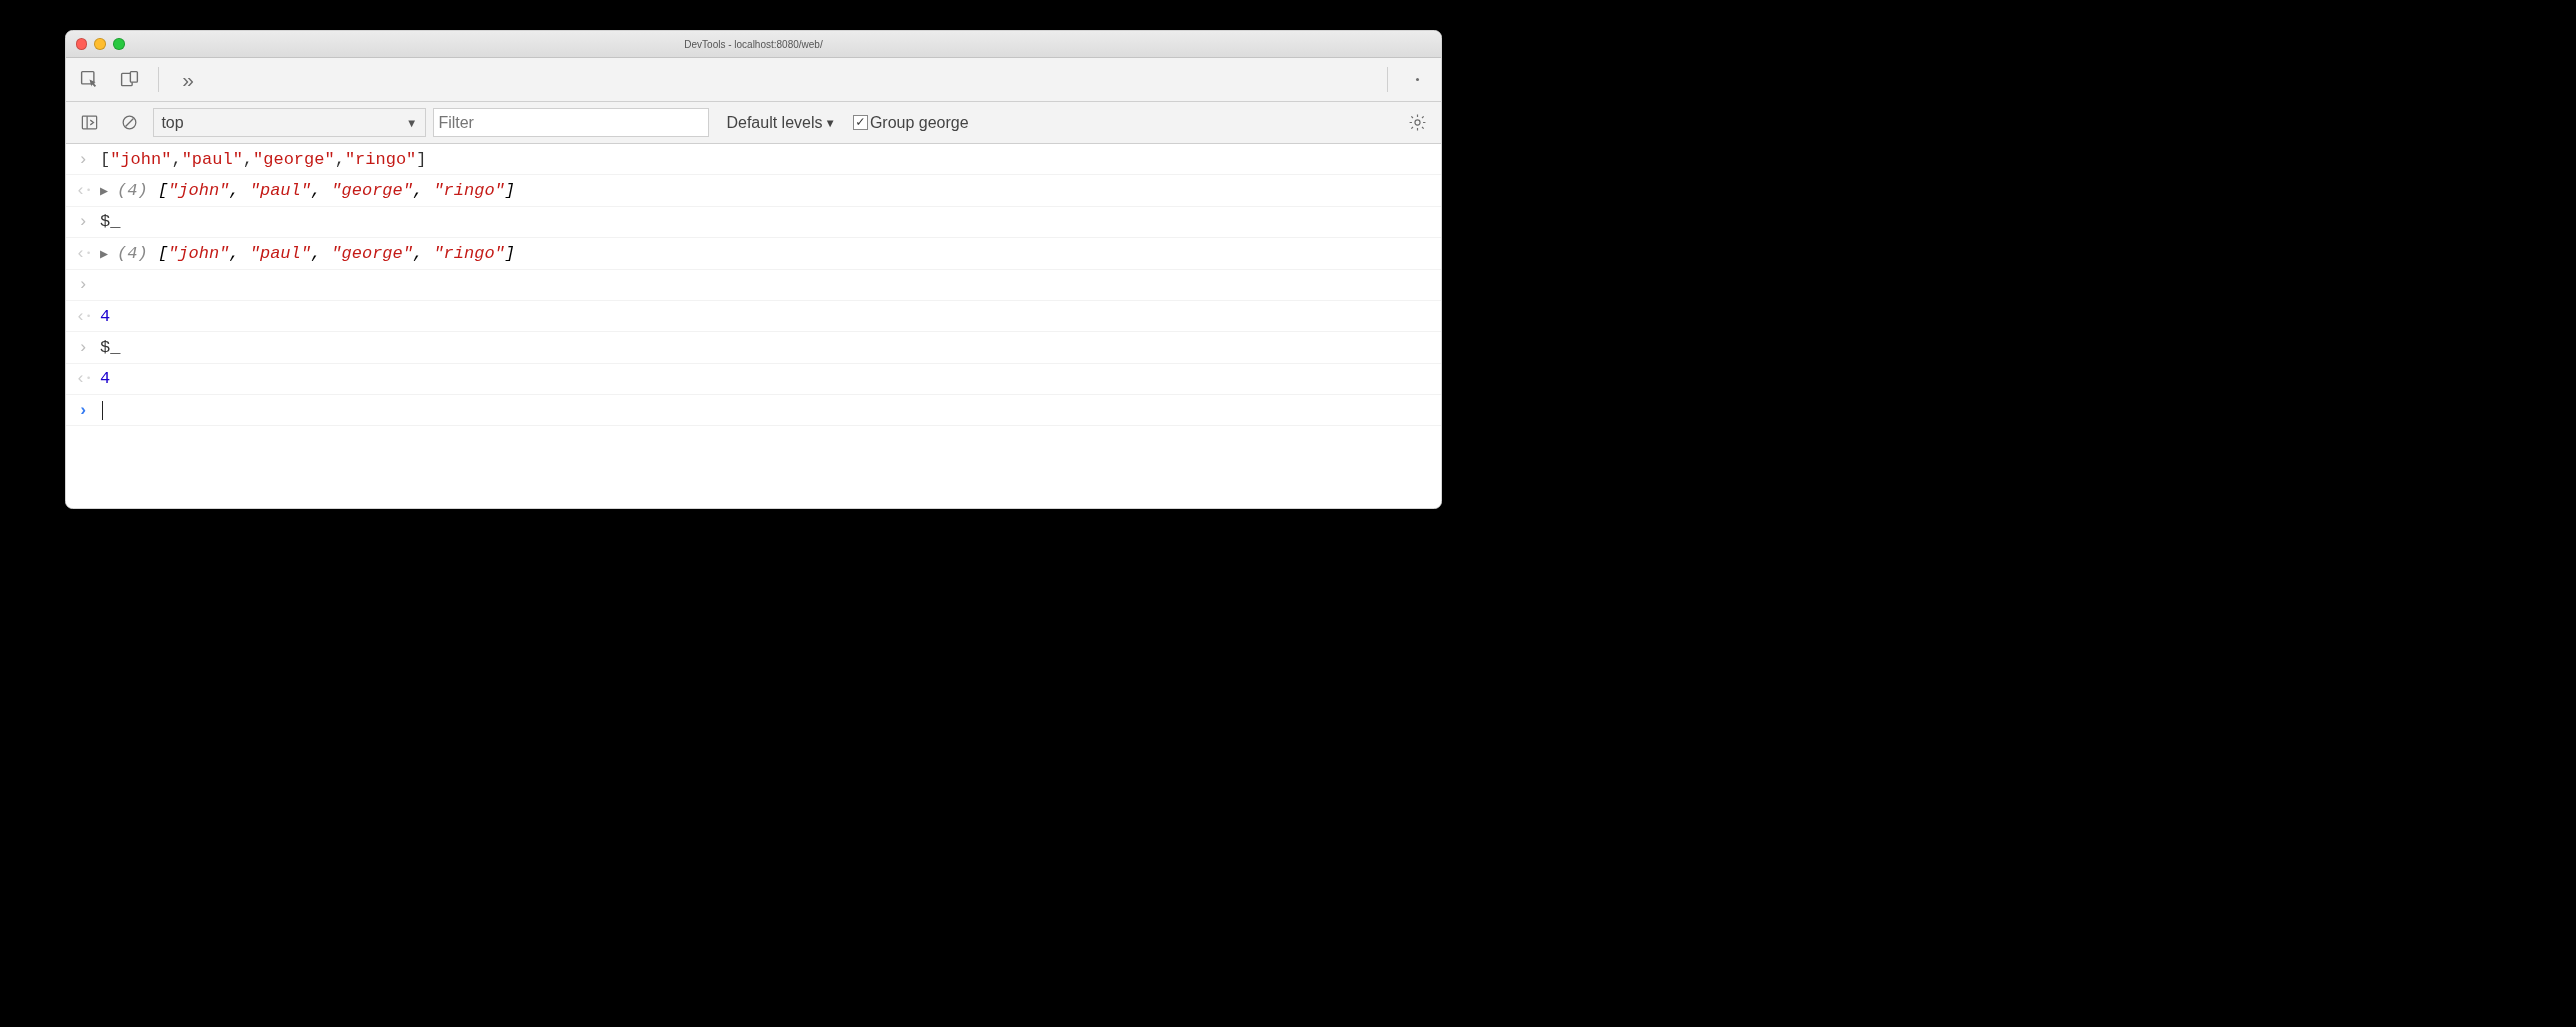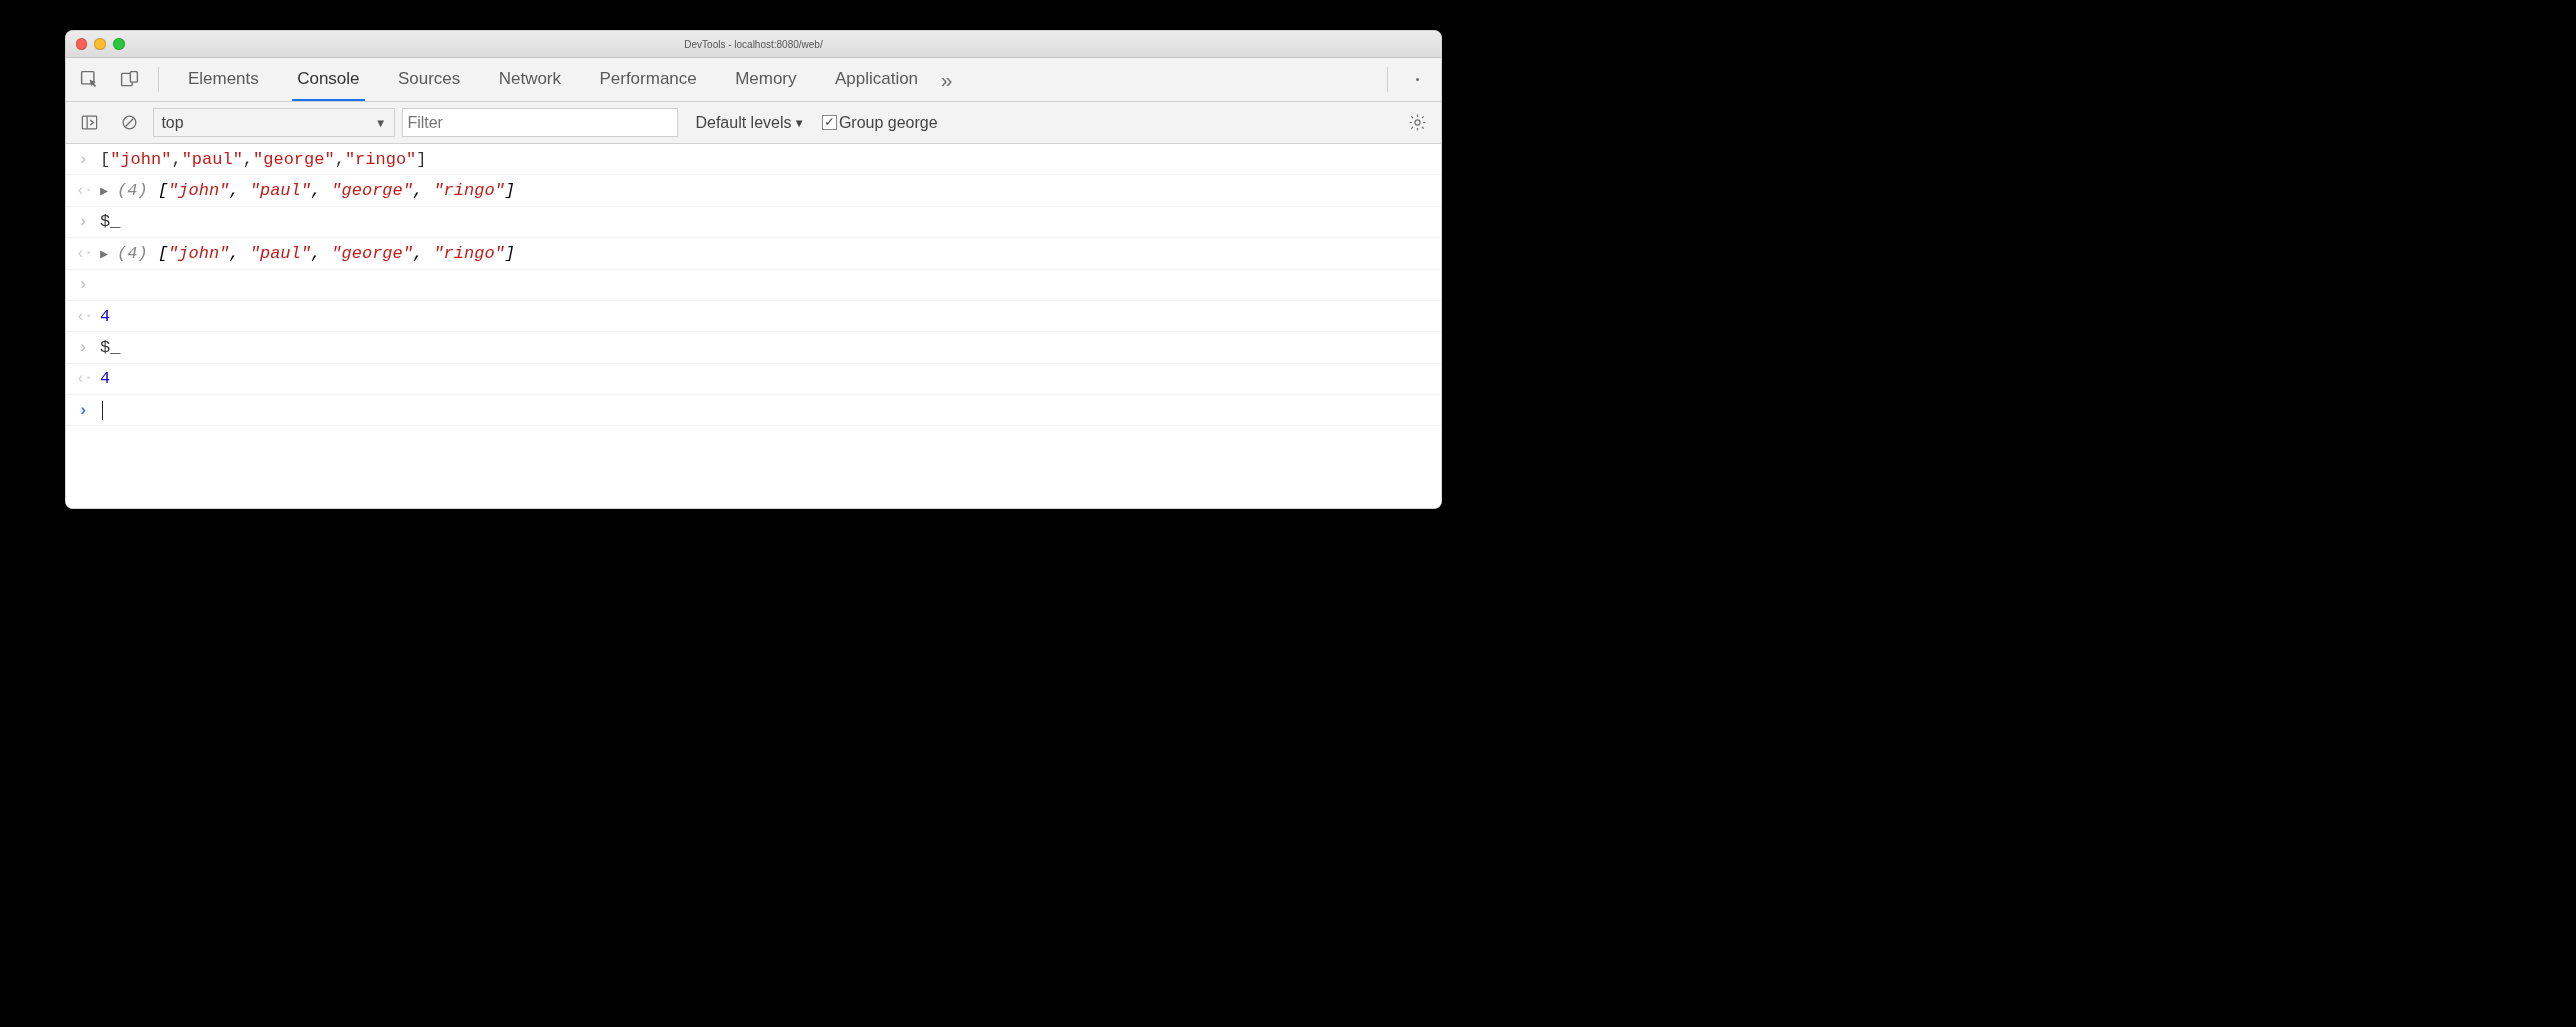--- a/index.html
+++ b/index.html
@@ -74,21 +74,21 @@
   
   .filterrow {
     height: 42px;
     background:#f3f3f3;
     border-bottom:1px solid #cfcfcf;
     display:flex; align-items:center;
     padding:0 7.6px; gap:7.6px;
   }
   .ctx-select {
     display:flex; align-items:center; justify-content:space-between;
-    width: 242px; height:28.5px;
+    width: 273px; height:28.5px;
     border:1px solid #cfcfcf; background:#fff0;
     padding:0 7.6px; font-size:16px; color:#444;
   }
   .ctx-select .caret { font-size:11.4px; color:#555; }
   .filterbox {
     flex: 0 0 276px; height:28.5px; background:#fff;
     border:1px solid #cfcfcf; display:flex; align-items:center;
     padding:0 4px;
   }
   .filterbox input {
@@ -153,29 +153,20 @@
           <path d="M12 12 l7 3 -2.5 1 3 3 -1.5 1.5 -3 -3 -1 2.5z" fill="#6d6d6d" stroke="none"></path>
         </svg>
     </div>
     <div class="iconbtn">
       <svg width="21" height="21" viewBox="0 0 24 24">
           <rect x="3" y="5" width="12" height="14" rx="1"></rect>
           <rect x="13" y="3" width="8" height="12" rx="1" fill="#f3f3f3"></rect>
         </svg>
     </div>
     <div class="vdiv"></div>
-    <div class="tabs">
-        <div class="tab">Elements</div>
-        <div class="tab active">Console</div>
-        <div class="tab">Sources</div>
-        <div class="tab">Network</div>
-        <div class="tab">Performance</div>
-        <div class="tab">Memory</div>
-        <div class="tab">Application</div>
-      </div>
     <div class="more-tabs">
       <span>»</span>
     </div>
     <div class="spacer"></div>
     <div class="vdiv"></div>
     <div class="kebab">
       <div class="kebab-wrap">
           <div></div>
           <div></div>
           <div></div>

